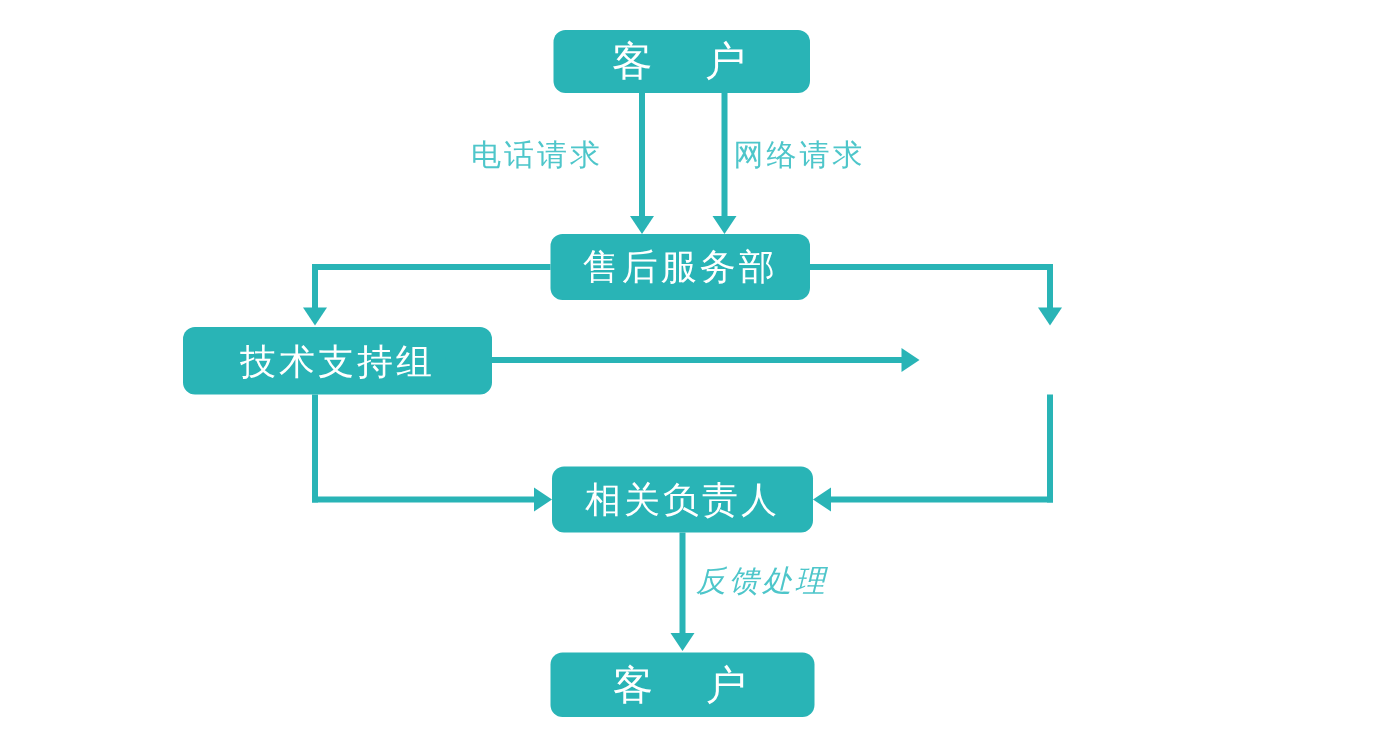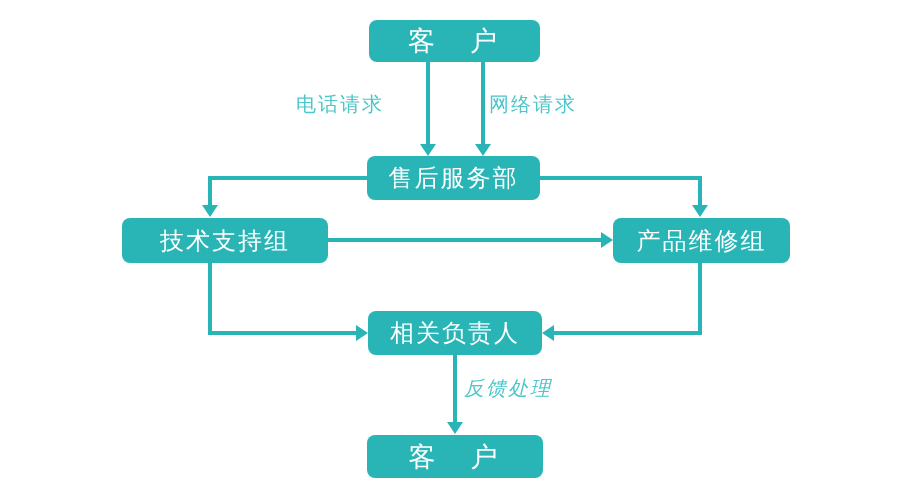--- a/index.html
+++ b/index.html
@@ -70,29 +70,28 @@
 <body>
 
 <div class="canvas">
 
   <div class="node big" style="left:369px; top:20px;  width:171px; height:42px;">客　户</div>
 
   <div class="node" style="left:367px; top:156px; width:173px; height:44px;text-align:right;">售后服务部</div>
 
   <div class="node" style="left:122px; top:218px; width:206px; height:45px;">技术支持组</div>
 
-  <div class="node" style="left:613px; top:218px; width:177px; height:45px;">产品维修组</div>
 
   <div class="node" style="left:368px; top:311px; width:174px; height:44px;">相关负责人</div>
 
   <div class="node big" style="left:367px; top:435px; width:176px; height:43px;">客　户</div>
 
   <div class="seg" style="left:426px; top:62px; width:4px; height:84px;"></div>
   <div class="arrow down" style="left:420px; top:144px;"></div>
-  <div class="edge-label" style="left:296px; top:94px;">电话请求</div>
+  <div class="edge-label" style="left:314px; top:94px;">电话请求</div>
 
   <div class="seg" style="left:481px; top:62px; width:4px; height:84px;"></div>
   <div class="arrow down" style="left:475px; top:144px;"></div>
   <div class="edge-label" style="left:489px; top:94px;">网络请求</div>
 
   <div class="seg" style="left:208px; top:176px; width:159px; height:4px;"></div>
   <div class="seg" style="left:208px; top:176px; width:4px; height:30px;"></div>
   <div class="arrow down" style="left:202px; top:205px;"></div>
 
   <div class="seg" style="left:540px; top:176px; width:162px; height:4px;"></div>

